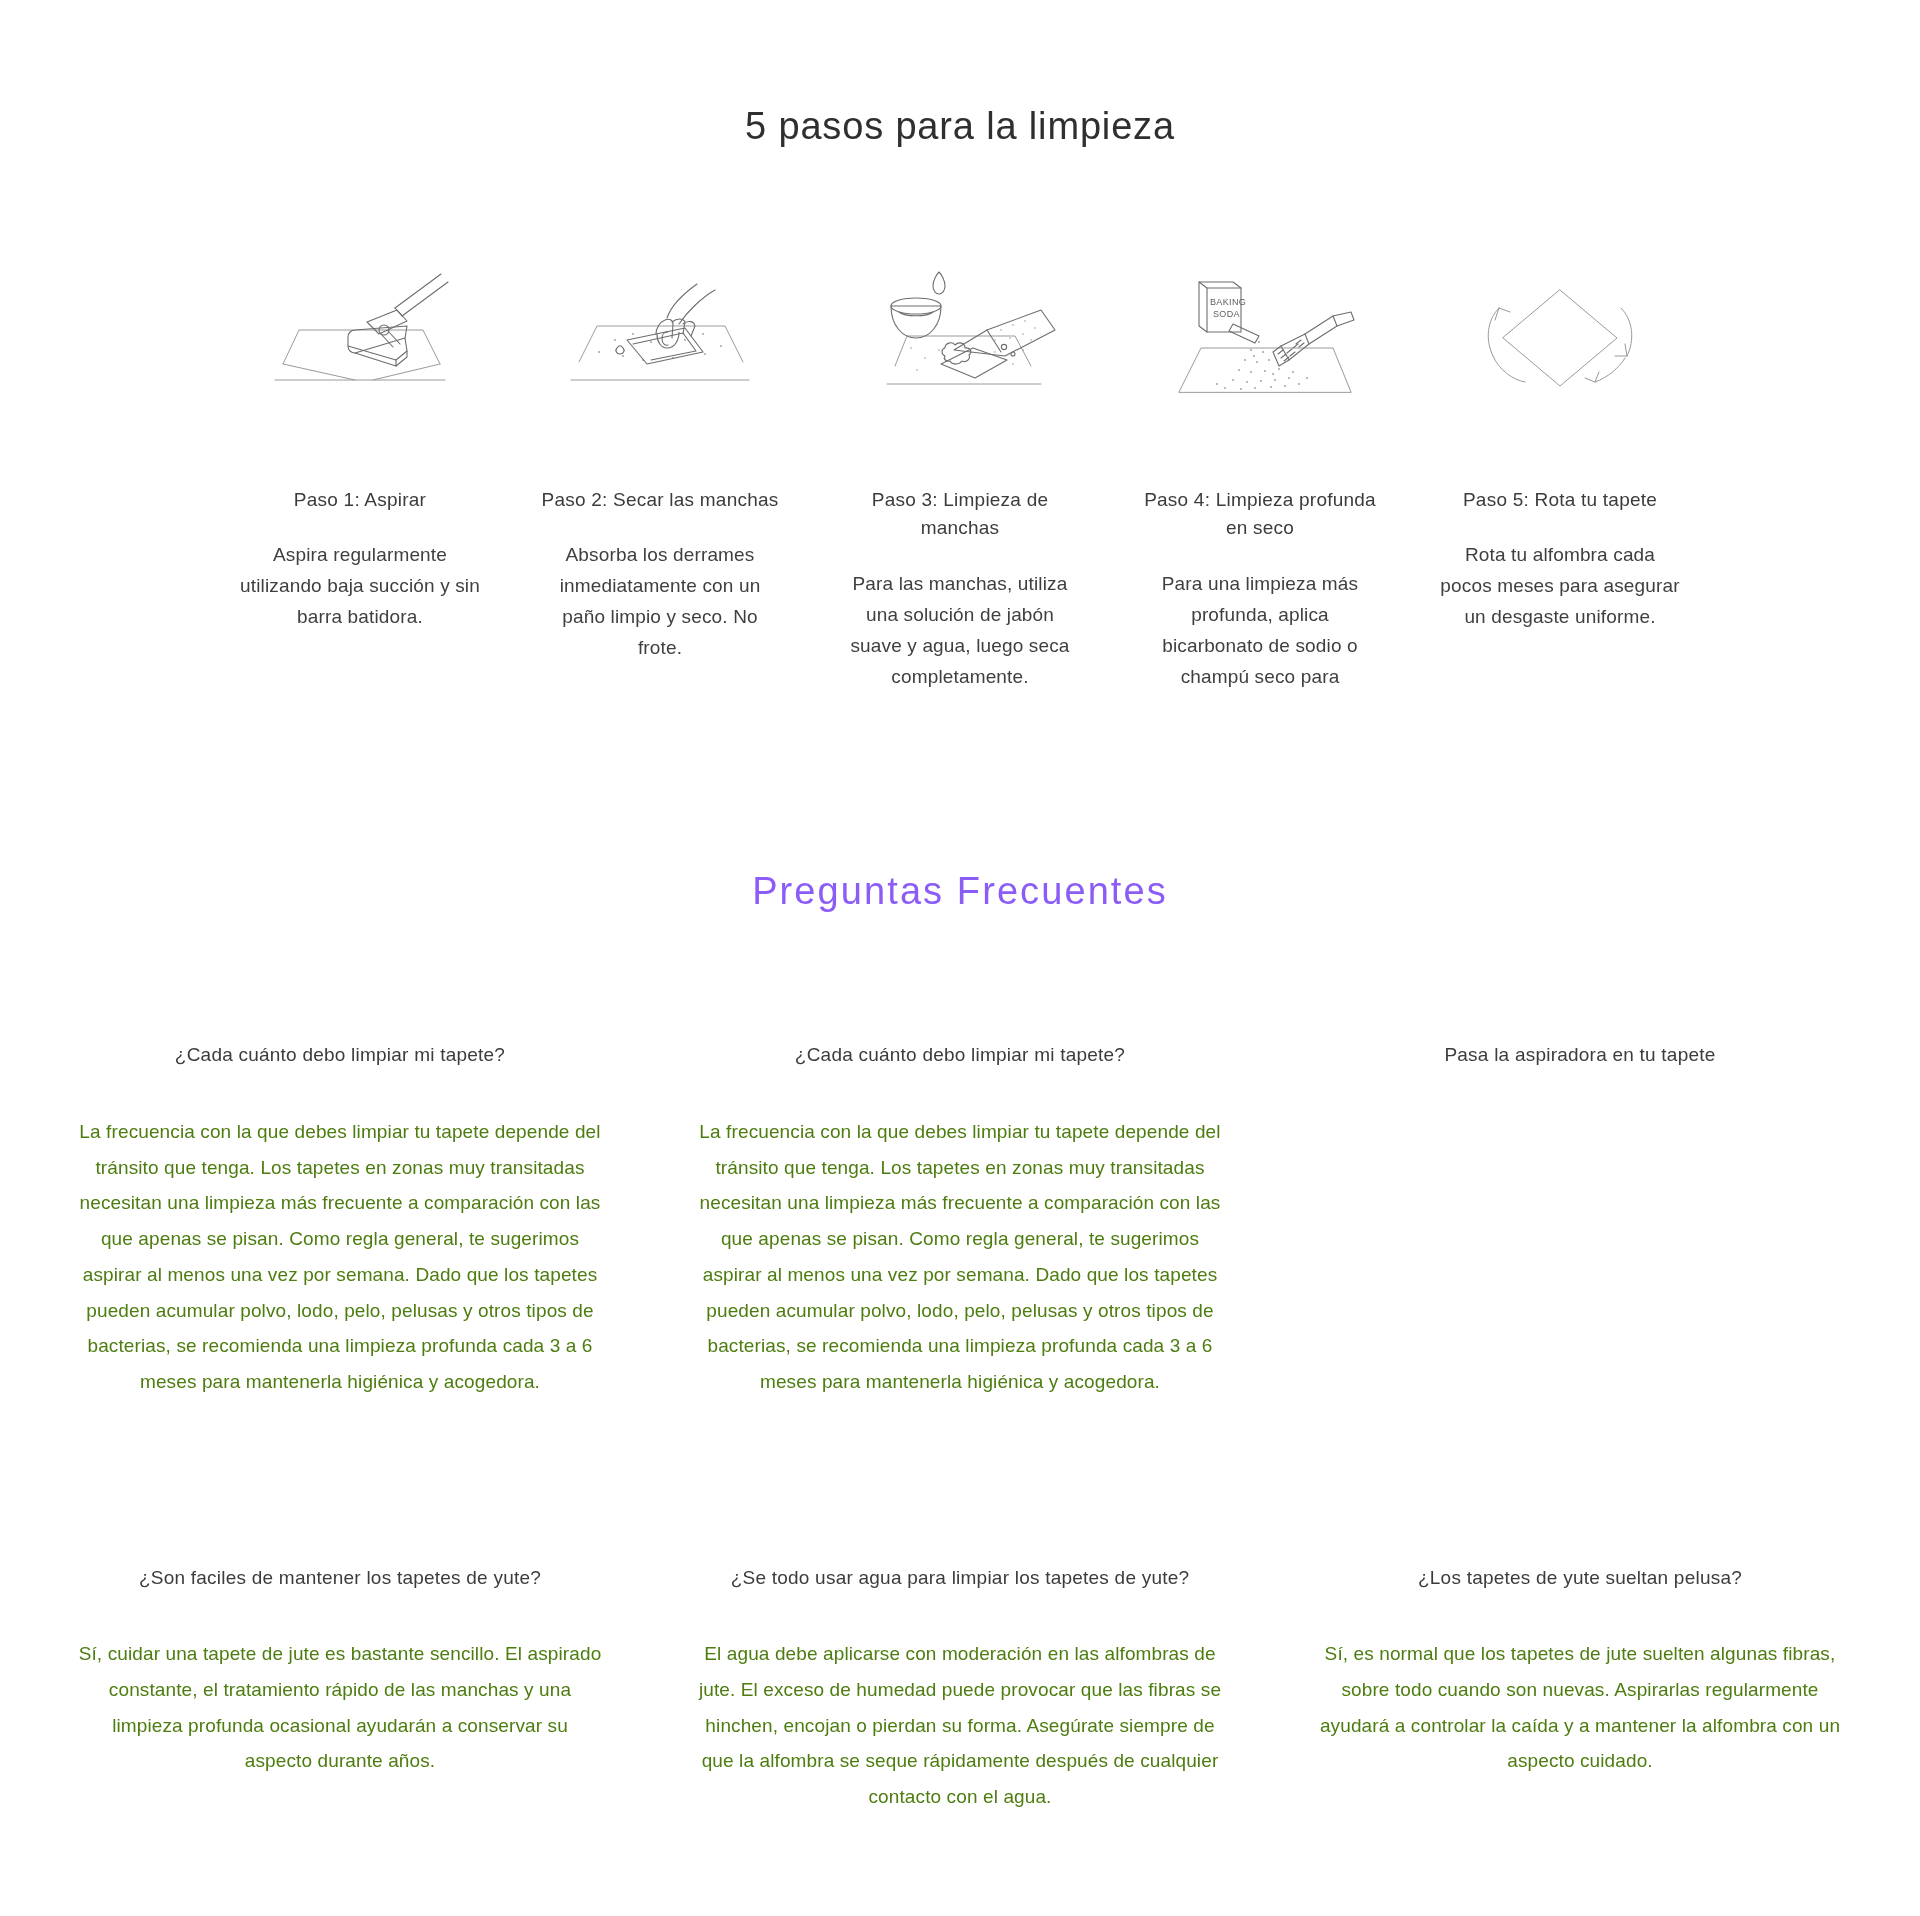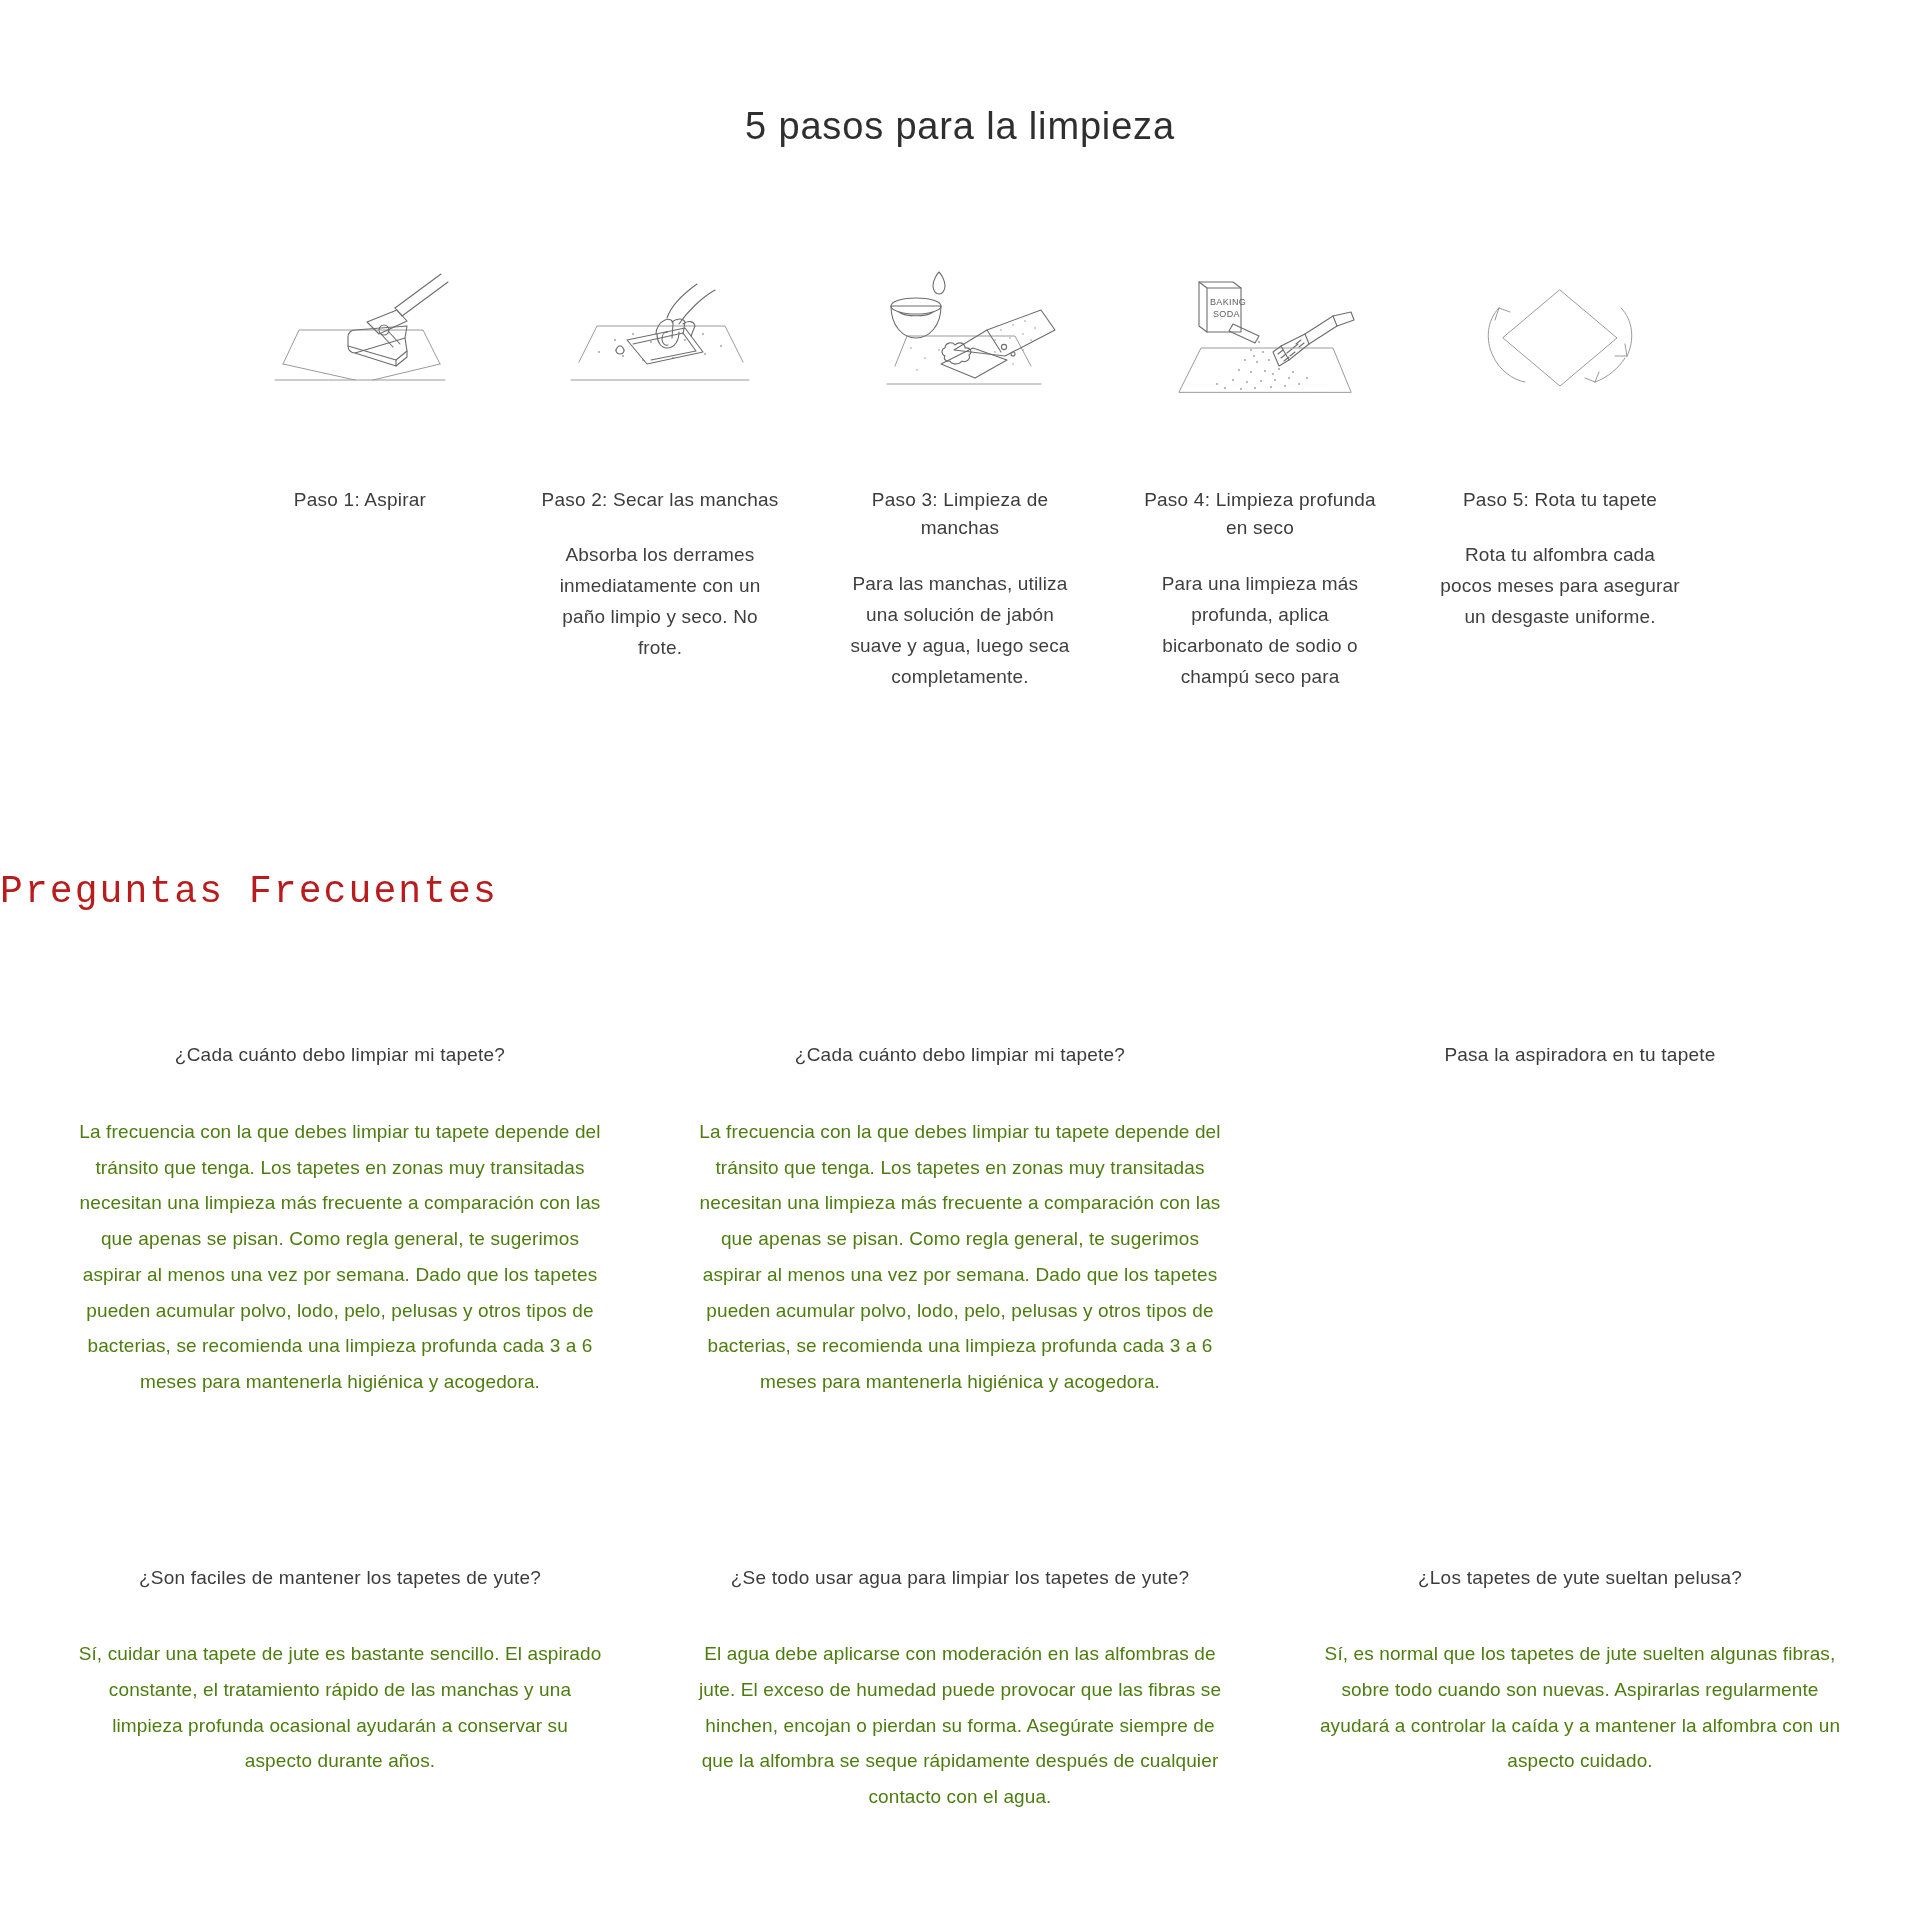--- a/index.html
+++ b/index.html
@@ -81,26 +81,26 @@
     line-height: 1.62;
     color: #3f3f3f;
     max-width: 240px;
   }
 
   
   .faq-section {
     margin-top: 178px;
   }
   .faq-title {
+    text-align: center;
     font-weight: 300;
     font-size: 38px;
     letter-spacing: 0.055em;
-    color: #b91c1c;
+    color: #8b5cf6;
     margin: 0;
-    font-family: Liberation Mono, monospace;
   }
   .faq-grid {
     margin: 0 auto;
     margin-top: 128px;
     width: 1860px;
     display: grid;
     grid-template-columns: repeat(3, 1fr);
     row-gap: 164px;
     column-gap: 0px;
   }
@@ -159,20 +159,21 @@
             <path class="ink" d="M100 62 C96 62 93 65 93 69 L93 78 C93 82 96 85 100 85 L150 70 L152 58 Z"></path>
             <path class="ink" d="M126 66 L138 79"></path>
             <path class="ink" d="M133 63 L145 76"></path>
             <path class="ink" d="M93 78 L141 92 L152 83 L150 70"></path>
             <path class="ink" d="M100 85 L141 98 L141 92"></path>
             <path class="ink" d="M141 98 L152 89 L152 83"></path>
             <circle class="ink" cx="129" cy="62" r="5"></circle>
           </svg>
         </div>
         <div class="step-title">Paso 1: Aspirar</div>
+        <div class="step-body">Aspira regularmente utilizando baja succión y sin barra batidora.</div>
       </div>
 
       <div class="step">
         <div class="step-icon">
           <svg viewBox="0 0 210 140" aria-hidden="true">
             <path class="ink-light" d="M24 94 L42 58 L170 58 L188 94"></path>
             <path class="ink-light" d="M16 112 L194 112"></path>
             <g class="dotfill">
               <circle cx="60" cy="72" r="0.9"></circle>
                 <circle cx="78" cy="66" r="0.9"></circle>

